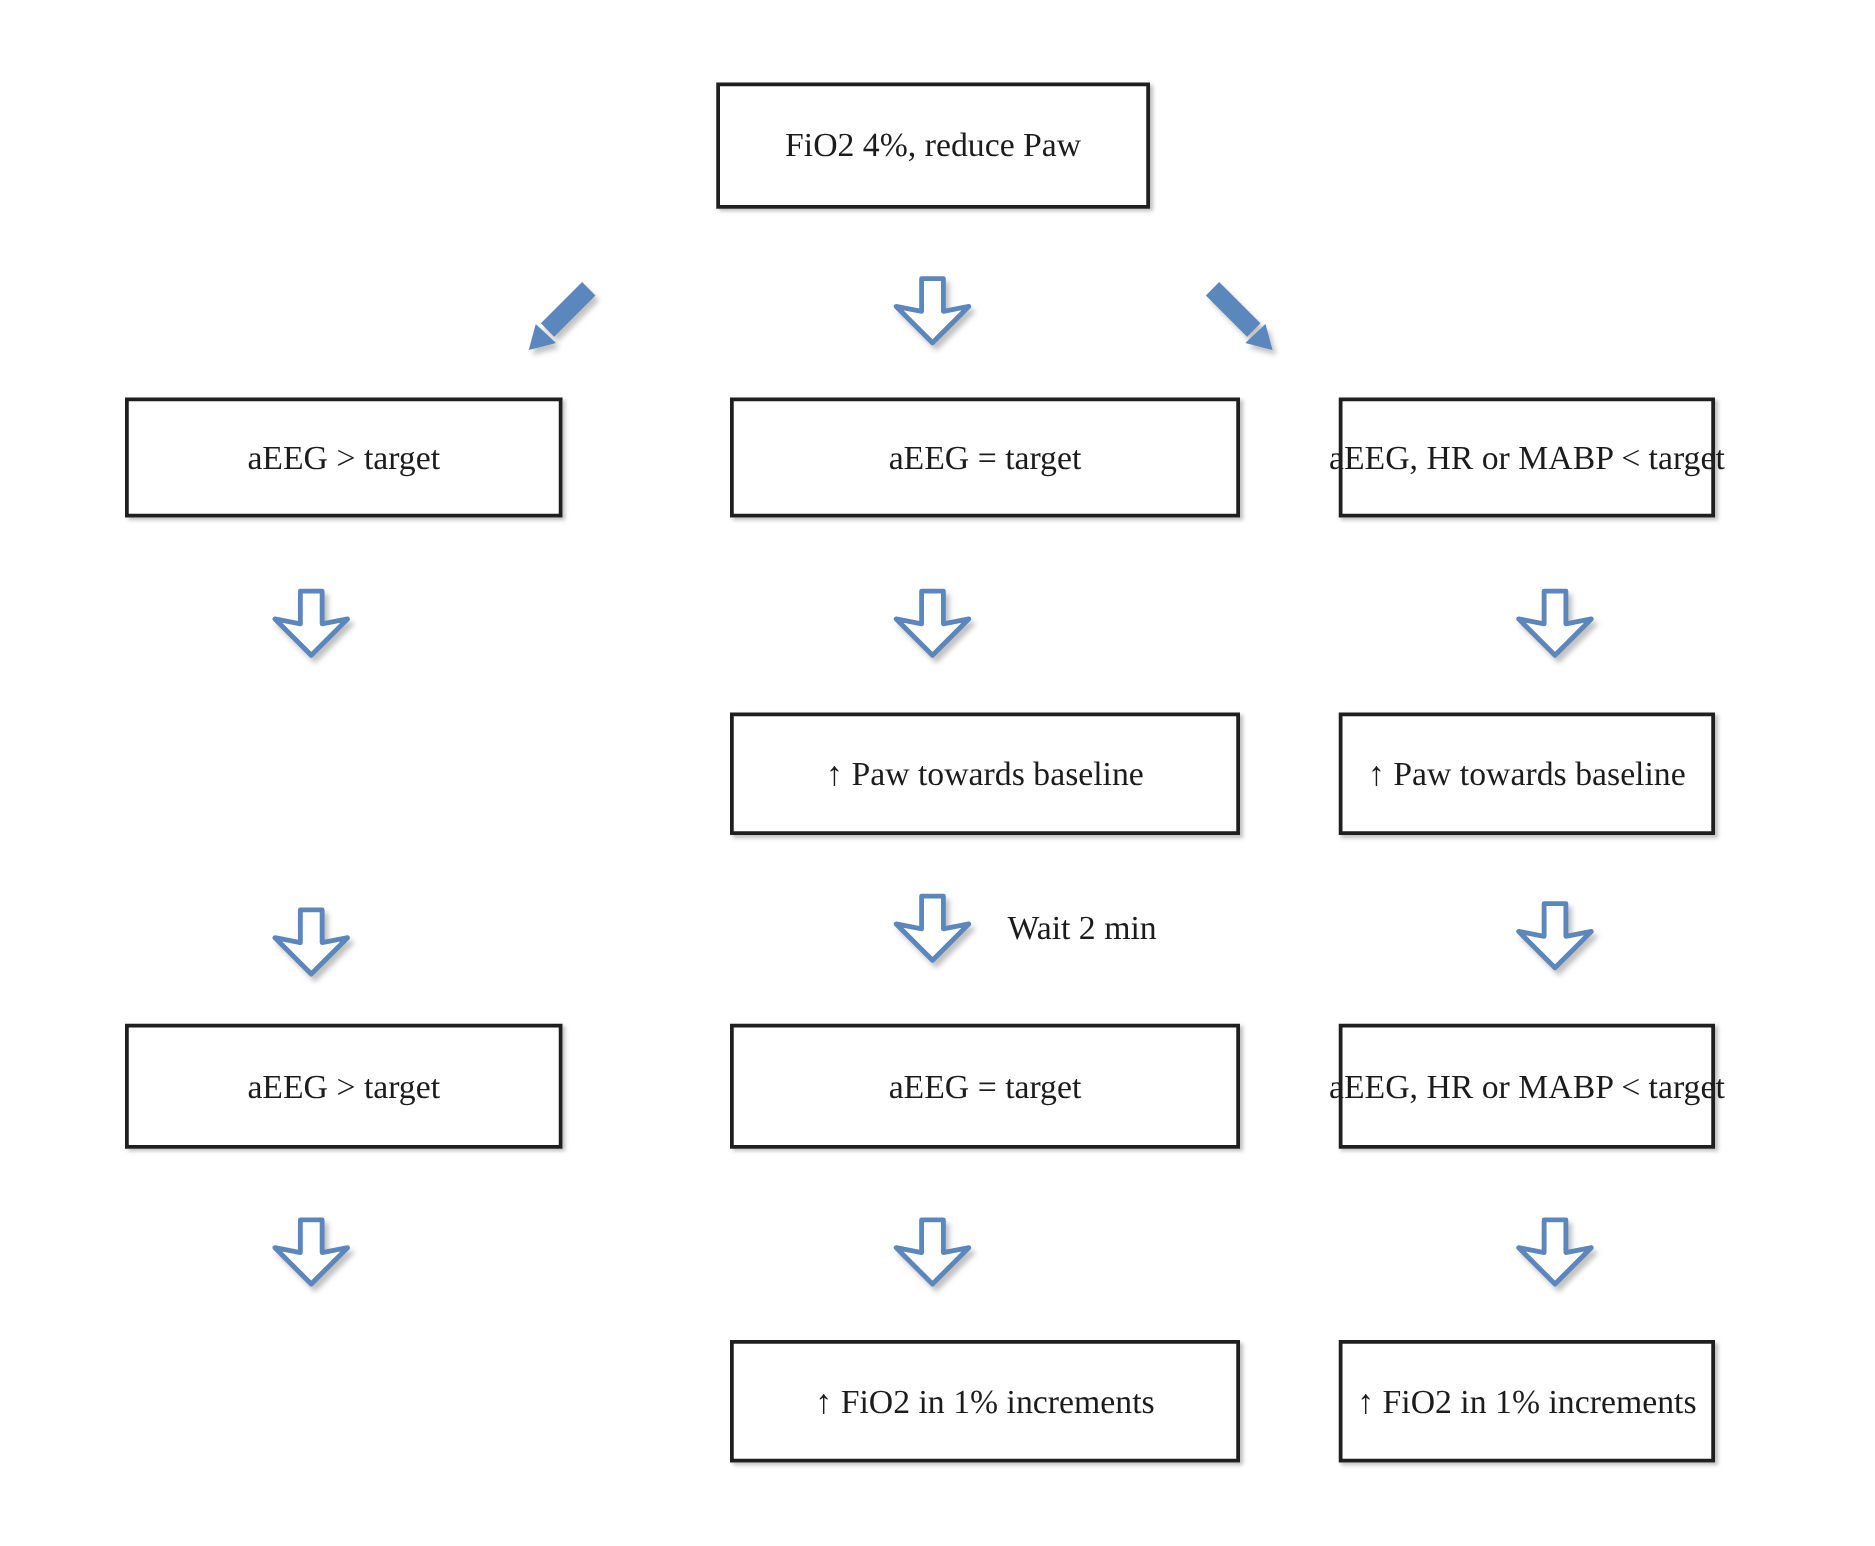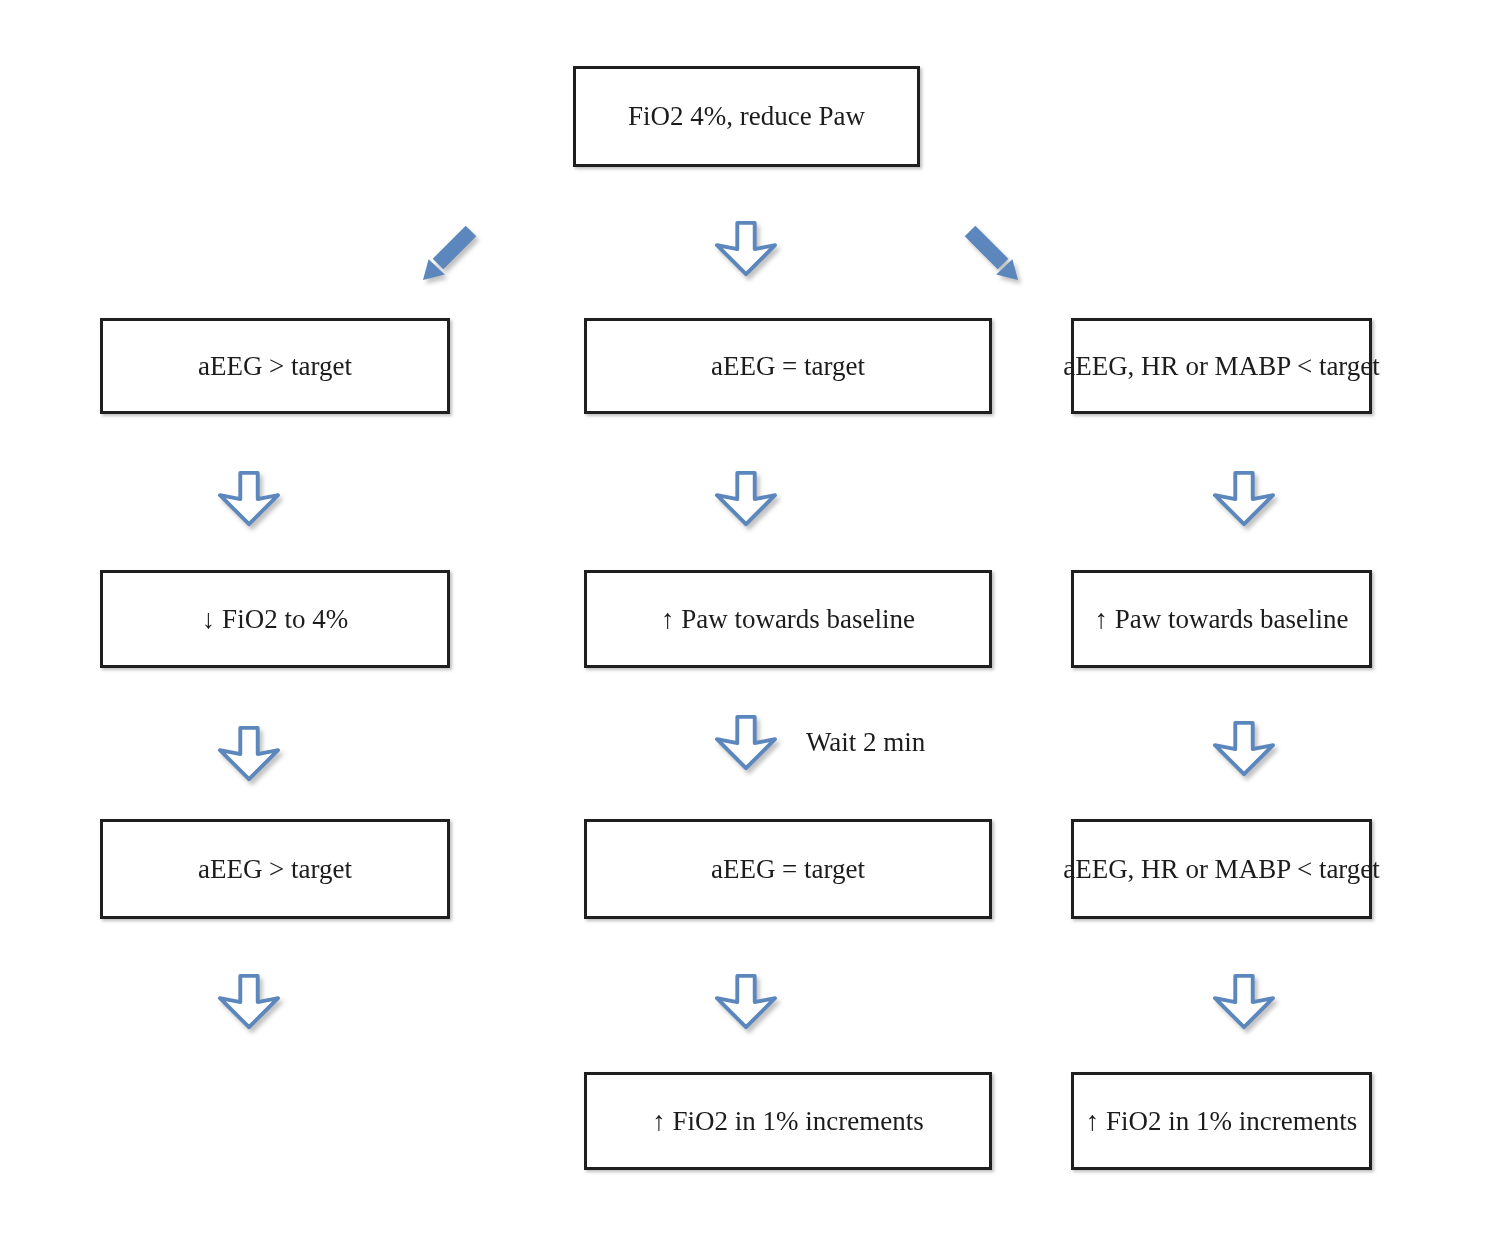--- a/index.html
+++ b/index.html
@@ -89,23 +89,20 @@
   <svg class="arrow-svg" style="left:214px; top:470px;" width="70" height="60" viewBox="0 0 72 62">
     <path d="M27 3 L45 3 L45 30 L66 26 L36 56 L6 26 L27 30 Z" fill="#ffffff" stroke-width="4" stroke-linejoin="round" stroke="#5b87bd"></path>
   </svg>
   <svg class="arrow-svg" style="left:711px; top:470px;" width="70" height="60" viewBox="0 0 72 62">
     <path d="M27 3 L45 3 L45 30 L66 26 L36 56 L6 26 L27 30 Z" fill="#ffffff" stroke-width="4" stroke-linejoin="round" stroke="#5b87bd"></path>
   </svg>
   <svg class="arrow-svg" style="left:1209px; top:470px;" width="70" height="60" viewBox="0 0 72 62">
     <path d="M27 3 L45 3 L45 30 L66 26 L36 56 L6 26 L27 30 Z" fill="#ffffff" stroke-width="4" stroke-linejoin="round" stroke="#5b87bd"></path>
   </svg>
 
-  <div class="fbox col-left row-2">
-    <span>↓  FiO2 to 4%</span>
-  </div>
   <div class="fbox col-mid row-2">
     <span>↑ Paw towards baseline</span>
   </div>
   <div class="fbox col-right row-2">
     <span>↑ Paw towards baseline</span>
   </div>
 
   <svg class="arrow-svg" style="left:214px; top:725px;" width="70" height="60" viewBox="0 0 72 62">
     <path d="M27 3 L45 3 L45 30 L66 26 L36 56 L6 26 L27 30 Z" fill="#ffffff" stroke-width="4" stroke-linejoin="round" stroke="#5b87bd"></path>
   </svg>

